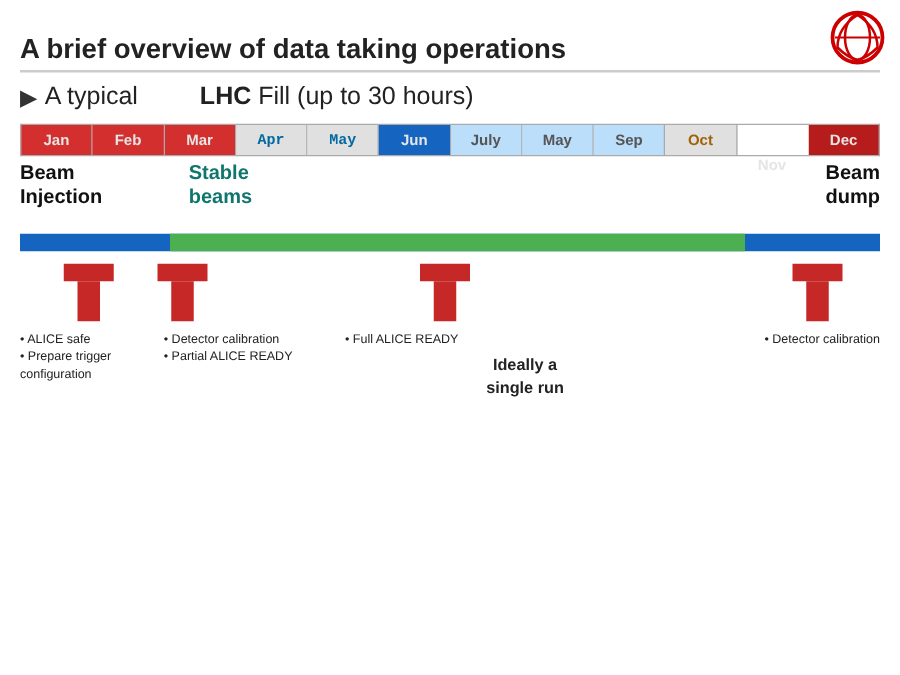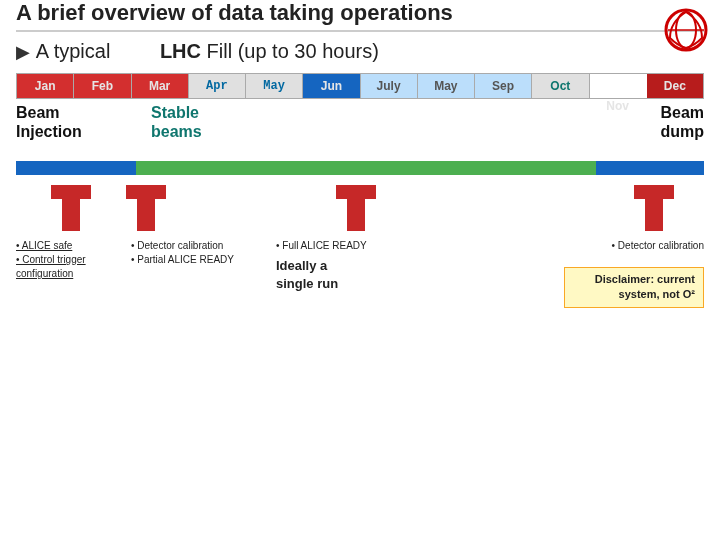--- a/index.html
+++ b/index.html
@@ -8,21 +8,21 @@
       height: 540px;
       background: #fff;
       font-family: Arial, sans-serif;
       overflow: hidden;
       position: relative;
     }
 
     .slide {
       width: 720px;
       height: 468px;
-      padding: 0 16px 6px 16px;
+      padding: 26px 16px 6px 16px;
       position: relative;
     }
 
     
     .title {
       font-size: 22px;
       font-weight: bold;
       color: #222;
       margin-bottom: 8px;
       border-bottom: 2px solid #ccc;
@@ -73,21 +73,21 @@
       border-right: 1px solid #aaa;
       color: #e5e5e5;
     }
     .month-cell:last-child { border-right: none; }
 
     
     .m-red { background: #d32f2f; }
     .m-light-gray { background: #e0e0e0; color: #0369a1; font-family: Liberation Mono, monospace; }
     .m-blue { background: #1565c0; }
     .m-pale-blue { background: #bbdefb; color: #555; }
-    .m-oct { background: #e0e0e0; color: #0f766e; }
+    .m-oct { background: #e0e0e0; color: #a16207; }
     .m-nov-red { background: #c62828; margin-top: 32px; }
     .m-dec-red { background: #b71c1c; }
 
     
     .labels-row {
       display: flex;
       width: 100%;
       height: 50px;
       align-items: flex-start;
       padding-top: 4px;
@@ -194,31 +194,32 @@
       margin-top: 4px;
       align-items: flex-start;
     }
 
     .bullet-col {
       font-size: 10px;
       color: #222;
       line-height: 1.4;
     }
 
-    .bullet-col-1 { width: 115px; text-decoration: underline; }
+    .bullet-col-1 { width: 115px; }
     .bullet-col-2 { width: 145px; }
     .bullet-col-3 { flex: 1; }
     .bullet-col-4 { width: 140px; text-align: right; }
 
     .bullet-col .big-text {
       font-size: 15px;
       font-weight: bold;
     }
 
     .ideally {
+      text-align: center;
       font-size: 13px;
       font-weight: bold;
       margin-top: 4px;
     }
 
     .disclaimer-box {
       background: #fff9c4;
       border: 1px solid #f9a825;
       padding: 4px 8px;
       font-size: 11px;
@@ -330,34 +331,32 @@
       <div class="t-arrow">
         <div class="t-top"></div>
         <div class="t-stem"></div>
       </div>
     </div>
   </div>
 
   <div class="bullets-section">
     <div class="bullet-col bullet-col-1">
       <div>• ALICE safe</div>
-      <div>• Control trigger</div>
+      <div>• Prepare trigger</div>
       <div>configuration</div>
     </div>
     <div class="bullet-col bullet-col-2">
       <div>• Detector calibration</div>
       <div>• Partial ALICE READY</div>
     </div>
     <div class="bullet-col bullet-col-3">
       <div>• Full ALICE READY</div>
       <div class="ideally">Ideally a<br>single run</div>
     </div>
     <div class="bullet-col bullet-col-4">
       <div>• Detector
 calibration</div>
       <br>
-      <div class="disclaimer-box">Disclaimer: current
-system, not O²</div>
     </div>
   </div>
 
 
 </div>
 
 </body></html>

